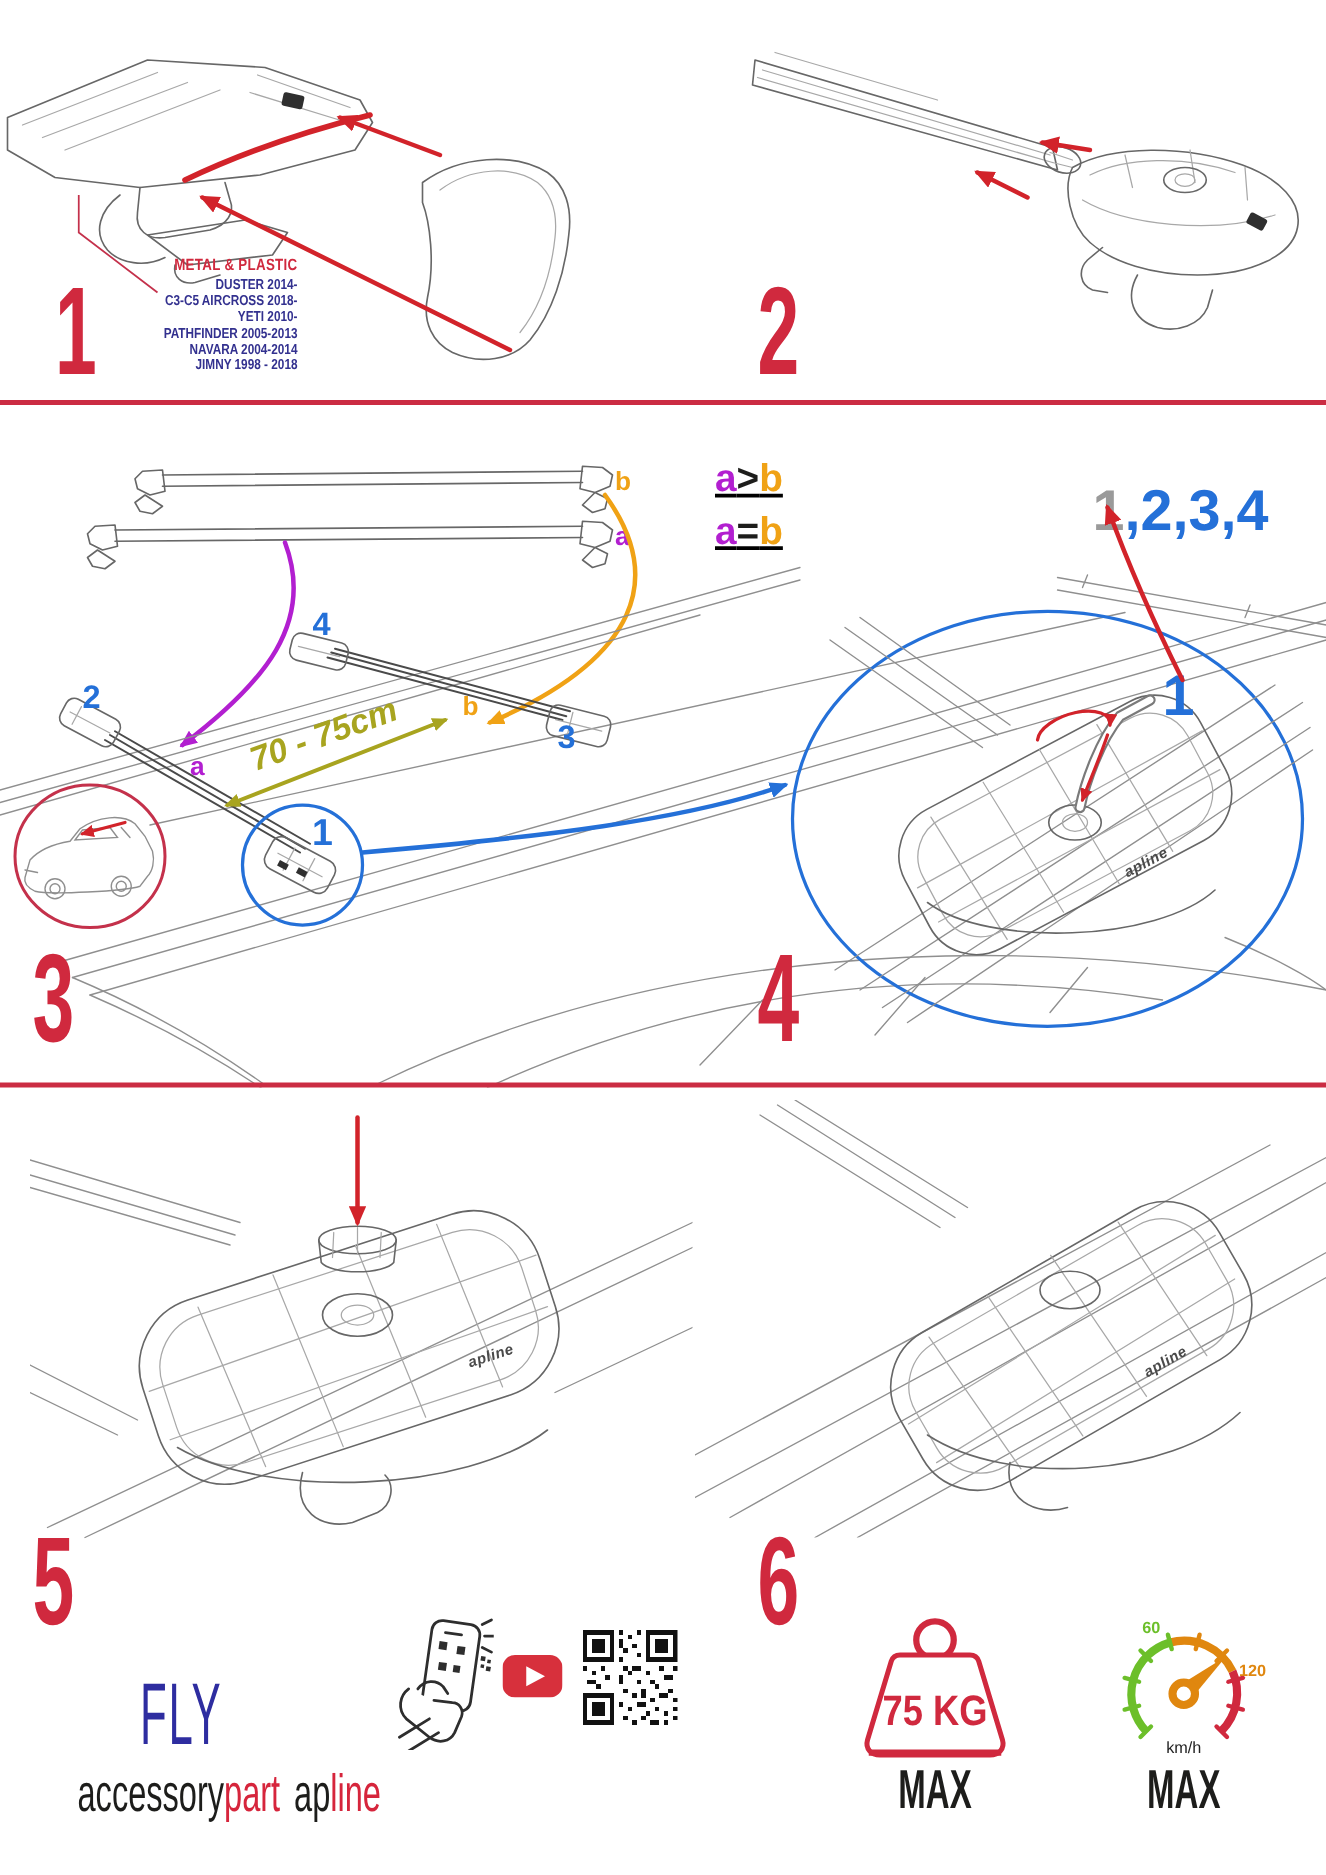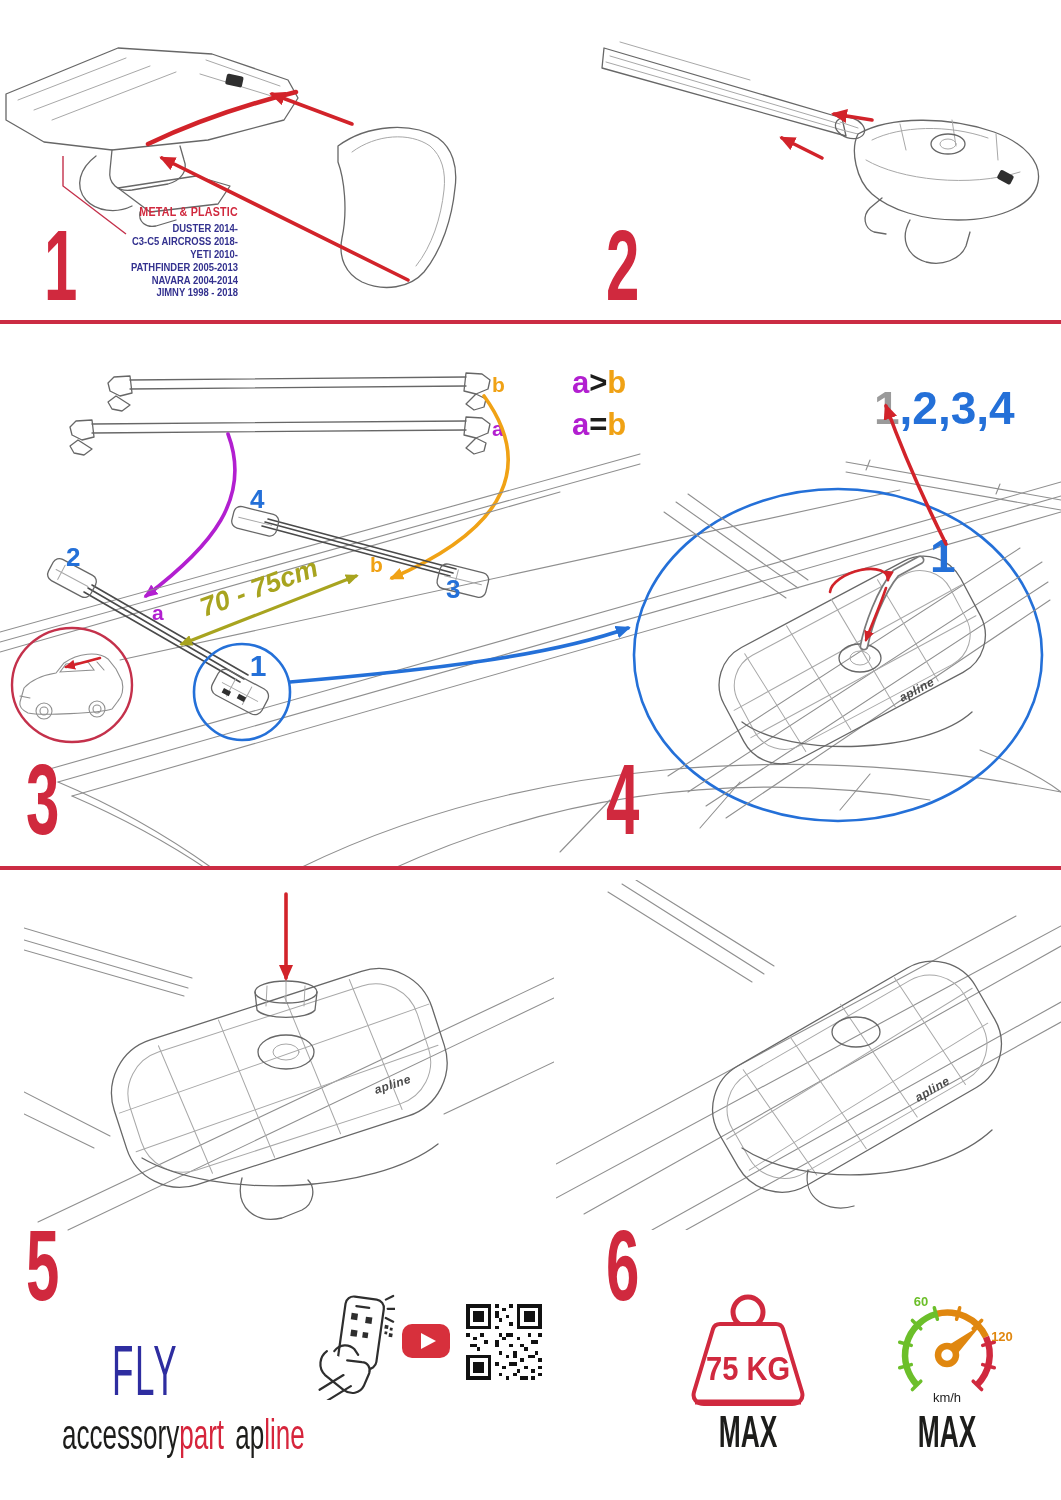--- a/index.html
+++ b/index.html
@@ -37,21 +37,21 @@
   .seq{font-size:46px;font-weight:700;}
   .seq-first{fill:#9a9a9a;}
   .seq-rest{fill:#2470d8;}
   .brandtext{fill:#4a4a4a;font-size:12px;font-weight:700;font-style:italic;letter-spacing:.5px;}
   
   .spec{position:absolute;left:70px;top:204px;width:168px;text-align:right;
         transform:scaleX(.82);transform-origin:right top;}
   .spec-title{color:#d0293e;font-size:13px;font-weight:700;letter-spacing:.3px;margin-bottom:3px;}
   .spec-models div{color:#33318f;font-size:11.5px;font-weight:700;line-height:1.12;}
   
-  .legend{position:absolute;left:572px;top:362px;font-size:31px;font-weight:700;line-height:1.35;}
+  .legend{position:absolute;left:572px;top:362px;font-size:31px;font-weight:700;line-height:1.35;text-decoration:underline;}
   .lg-a{color:#b21fd0;} .lg-op{color:#1d1d1b;} .lg-b{color:#f0a215;}
   
   .fly{position:absolute;left:112px;top:1336px;color:#2e2da0;font-size:70px;font-weight:500;
        letter-spacing:3px;transform:scaleX(.5);transform-origin:left top;line-height:1;}
   .brandline{position:absolute;left:62px;top:1414px;font-size:42px;font-weight:500;white-space:nowrap;
        transform:scaleX(.62);transform-origin:left top;line-height:1;color:#1d1d1b;}
   .brandline .red{color:#d6253c;}
   .brandline .gap{display:inline-block;width:18px;}
   .max{position:absolute;width:120px;text-align:center;color:#1d1d1b;font-weight:700;font-size:44px;
        transform:scaleX(.6);transform-origin:center top;line-height:1;}

